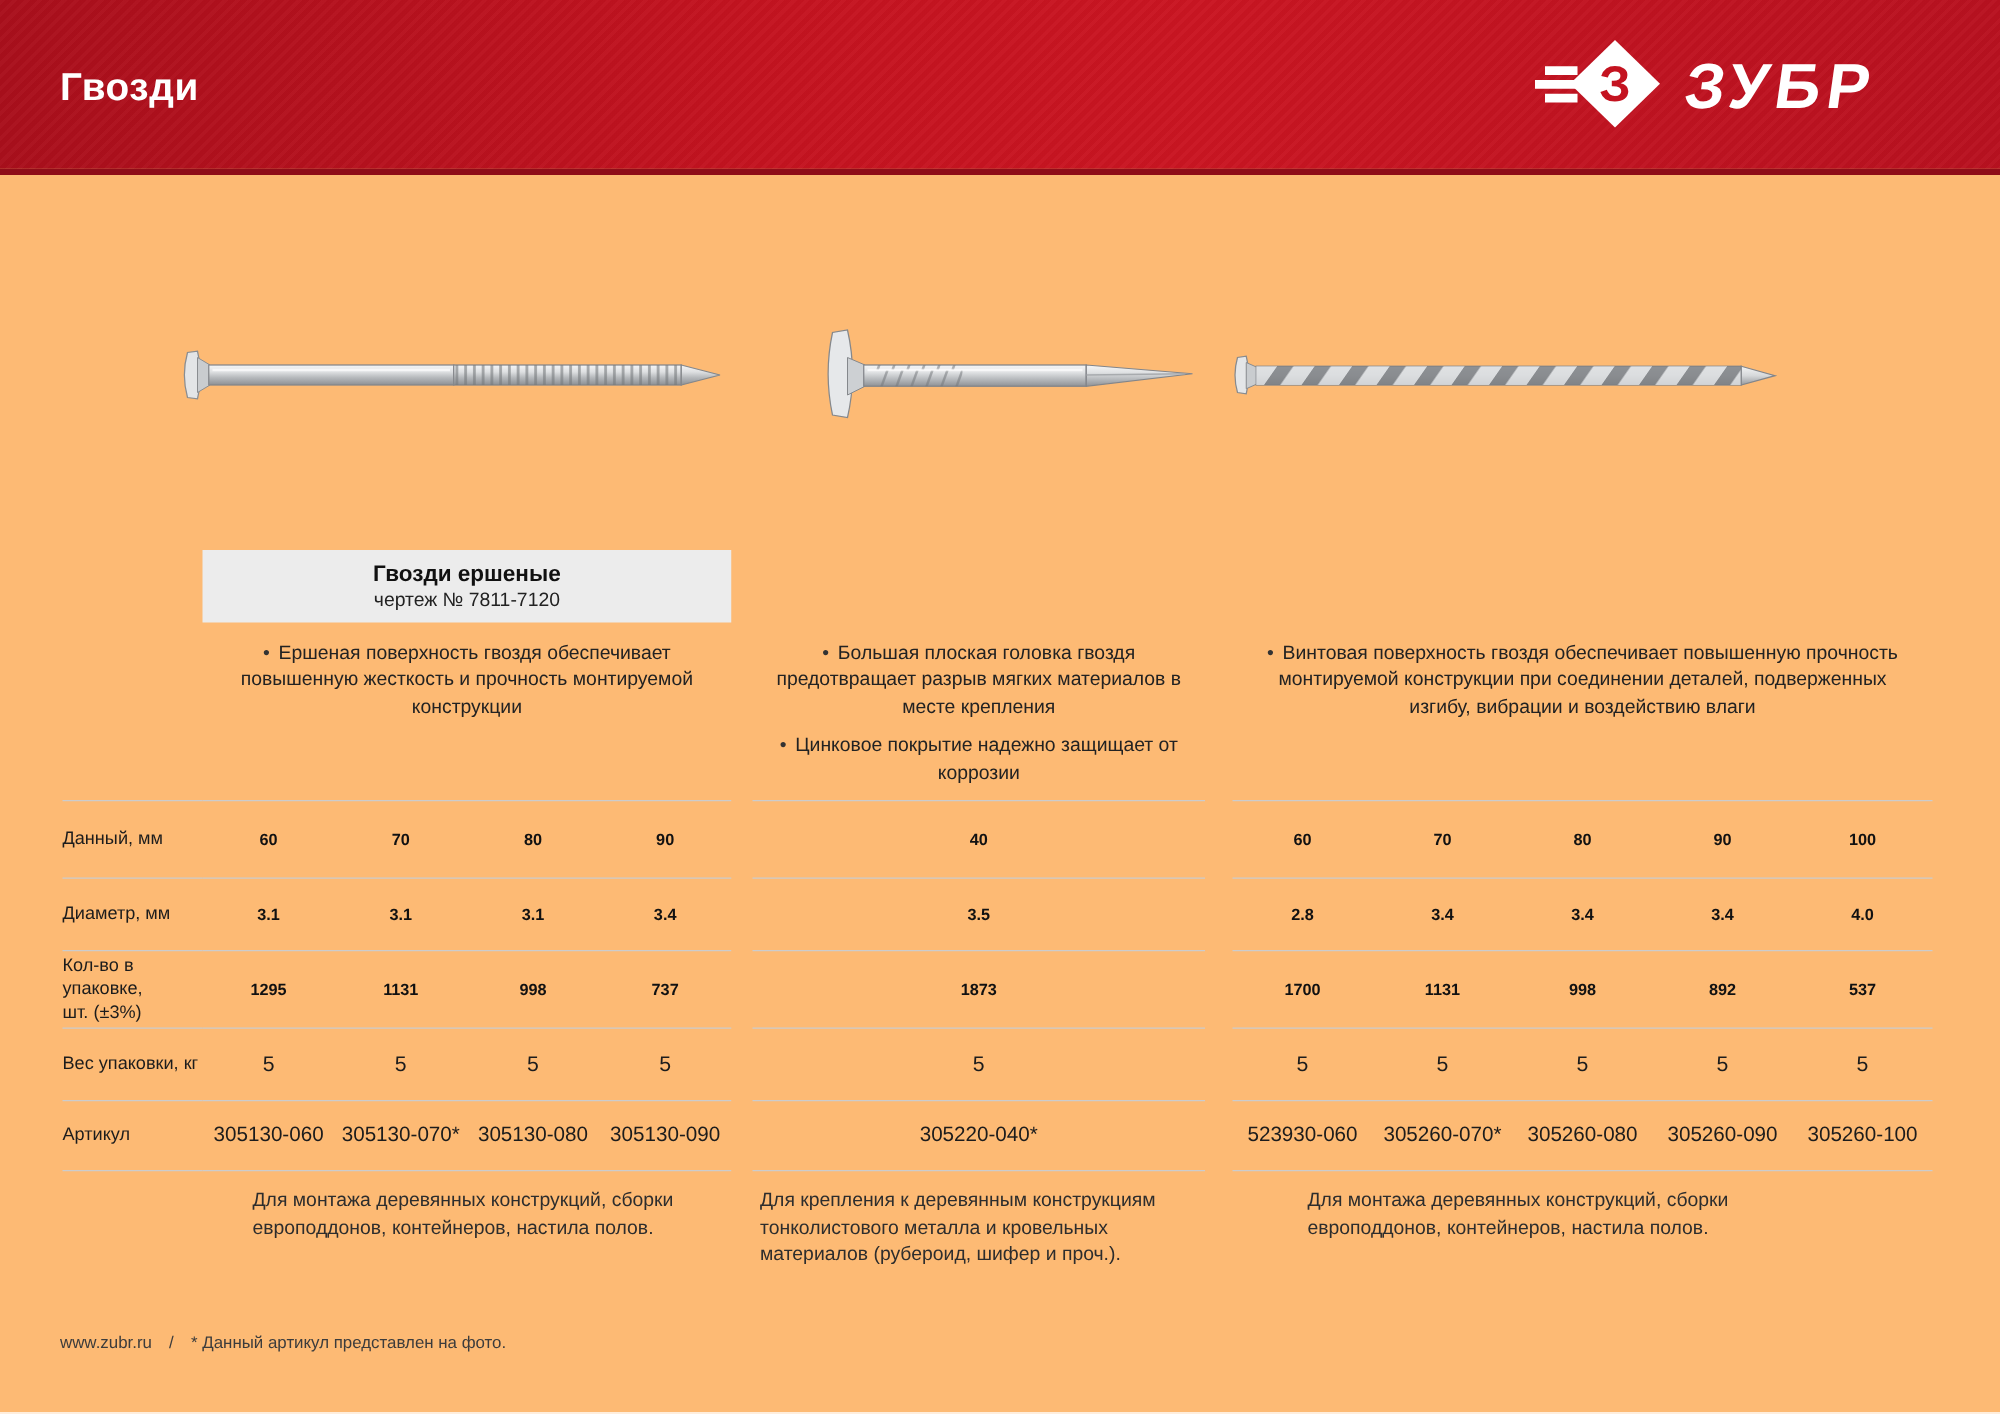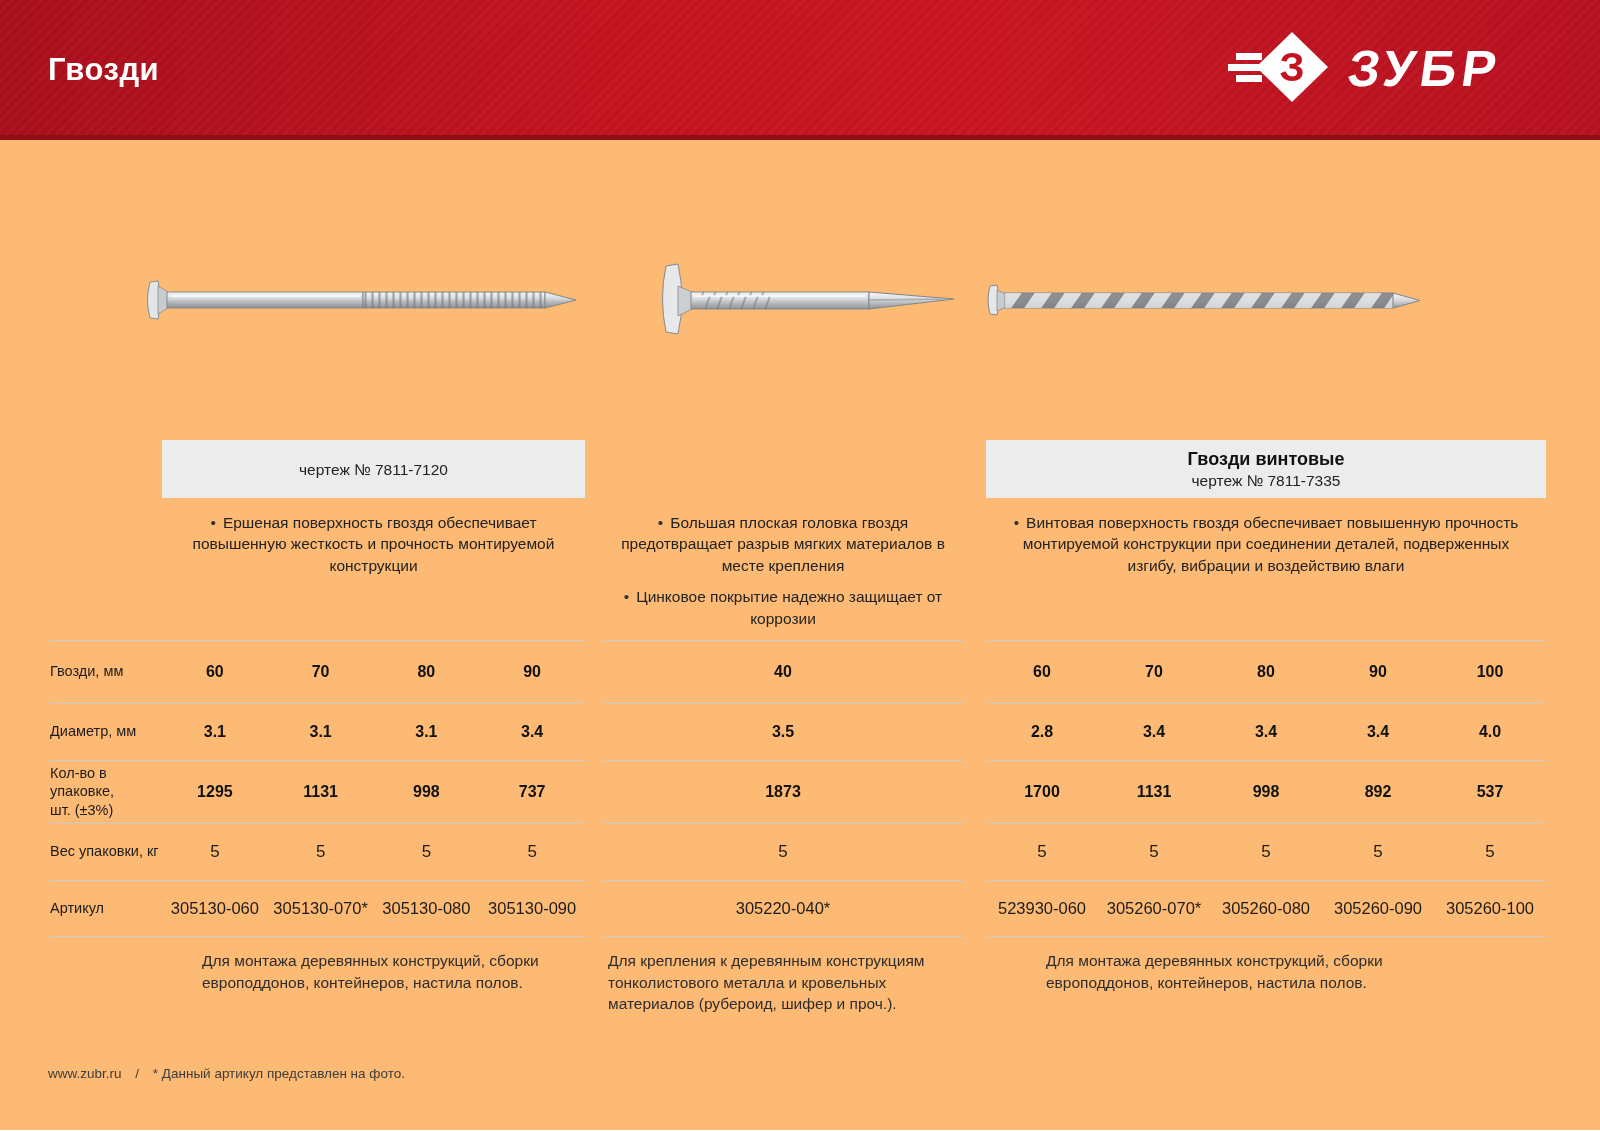--- a/index.html
+++ b/index.html
@@ -36,21 +36,21 @@
   .col-bullets{padding:14px 8px 0 8px;font-size:15.5px;color:#222;text-align:center;line-height:1.38;}
   .bullet-item{margin-bottom:10px;}
   .dot{margin-right:7px;color:#333;}
 
   .bt{border-top:1px solid #ccc;}
   .bb{border-bottom:1px solid #ccc;}
 
   .lbl{display:flex;flex-direction:column;justify-content:center;font-size:14.5px;color:#1c1c1c;line-height:1.25;}
   .vals{display:flex;align-items:center;}
   .vals>div{flex:1;text-align:center;}
-  .v{font-size:16px;font-weight:bold;color:#111;}
+  .v{font-size:13px;font-weight:bold;color:#111;}
   .w{font-size:17px;color:#1c1c1c;}
   .a{font-size:16.5px;color:#1c1c1c;}
 
   .col-note{padding:13px 6px 0 6px;text-align:left;font-size:15.5px;color:#2d2d2d;line-height:1.4;}
 
   
   .pfoot{position:absolute;left:48px;top:1066px;font-size:13.5px;color:#3c3c3c;}
   .pfoot span{margin-right:10px;margin-top:46px;}
   .site{color:#3c3c3c;text-decoration:none;}
 </style>
@@ -140,40 +140,37 @@
       <polygon points="15,26 24,30 24,43 15,47" fill="#c9cccf" stroke="#888b8f" stroke-width="0.8"></polygon>
       <rect x="23" y="29" width="388" height="15" fill="url(#sh3)" stroke="#82858a" stroke-width="1"></rect>
       <rect x="23" y="29" width="388" height="15" fill="url(#twist)" opacity="0.85"></rect>
       <polygon points="411,29 438,36.5 411,44" fill="url(#sh3)" stroke="#82858a" stroke-width="1"></polygon>
     </svg>
   </div>
 
   <div class="spec">
 
     <div class="col-head c1 r1">
+      <div class="col-title">Гвозди ершеные</div>
       <div class="col-sub">чертеж № 7811-7120</div>
-    </div>
-    <div class="col-head c3 r1">
-      <div class="col-title">Гвозди винтовые</div>
-      <div class="col-sub">чертеж № 7811-7335</div>
     </div>
 
     <div class="col-bullets c1 r2" style="padding-left:30px;padding-right:30px;">
       <div class="bullet-item"><span class="dot">•</span><span>Ершеная поверхность гвоздя обеспечивает повышенную жесткость и прочность монтируемой конструкции</span></div>
     </div>
     <div class="col-bullets c3 r2" style="padding-left:14px;padding-right:14px;">
       <div class="bullet-item"><span class="dot">•</span><span>Винтовая поверхность гвоздя обеспечивает повышенную прочность монтируемой конструкции при соединении деталей, подверженных изгибу, вибрации и воздействию влаги</span></div>
     </div>
     <div class="col-bullets c2 r2">
       <div class="bullet-item"><span class="dot">•</span><span>Большая плоская головка гвоздя предотвращает разрыв мягких материалов в месте крепления</span></div>
       <div class="bullet-item"><span class="dot">•</span><span>Цинковое покрытие надежно защищает от коррозии</span></div>
     </div>
 
     <div class="lbl cl r3 bt">
-        <span>Гвозди, мм</span>
+        <span>Данный, мм</span>
       </div>
     <div class="vals c1 r3 bt">
       <div class="v">60</div>
       <div class="v">70</div>
       <div class="v">80</div>
       <div class="v">90</div>
     </div>
     <div class="vals c2 r3 bt">
       <div class="v">40</div>
     </div>

